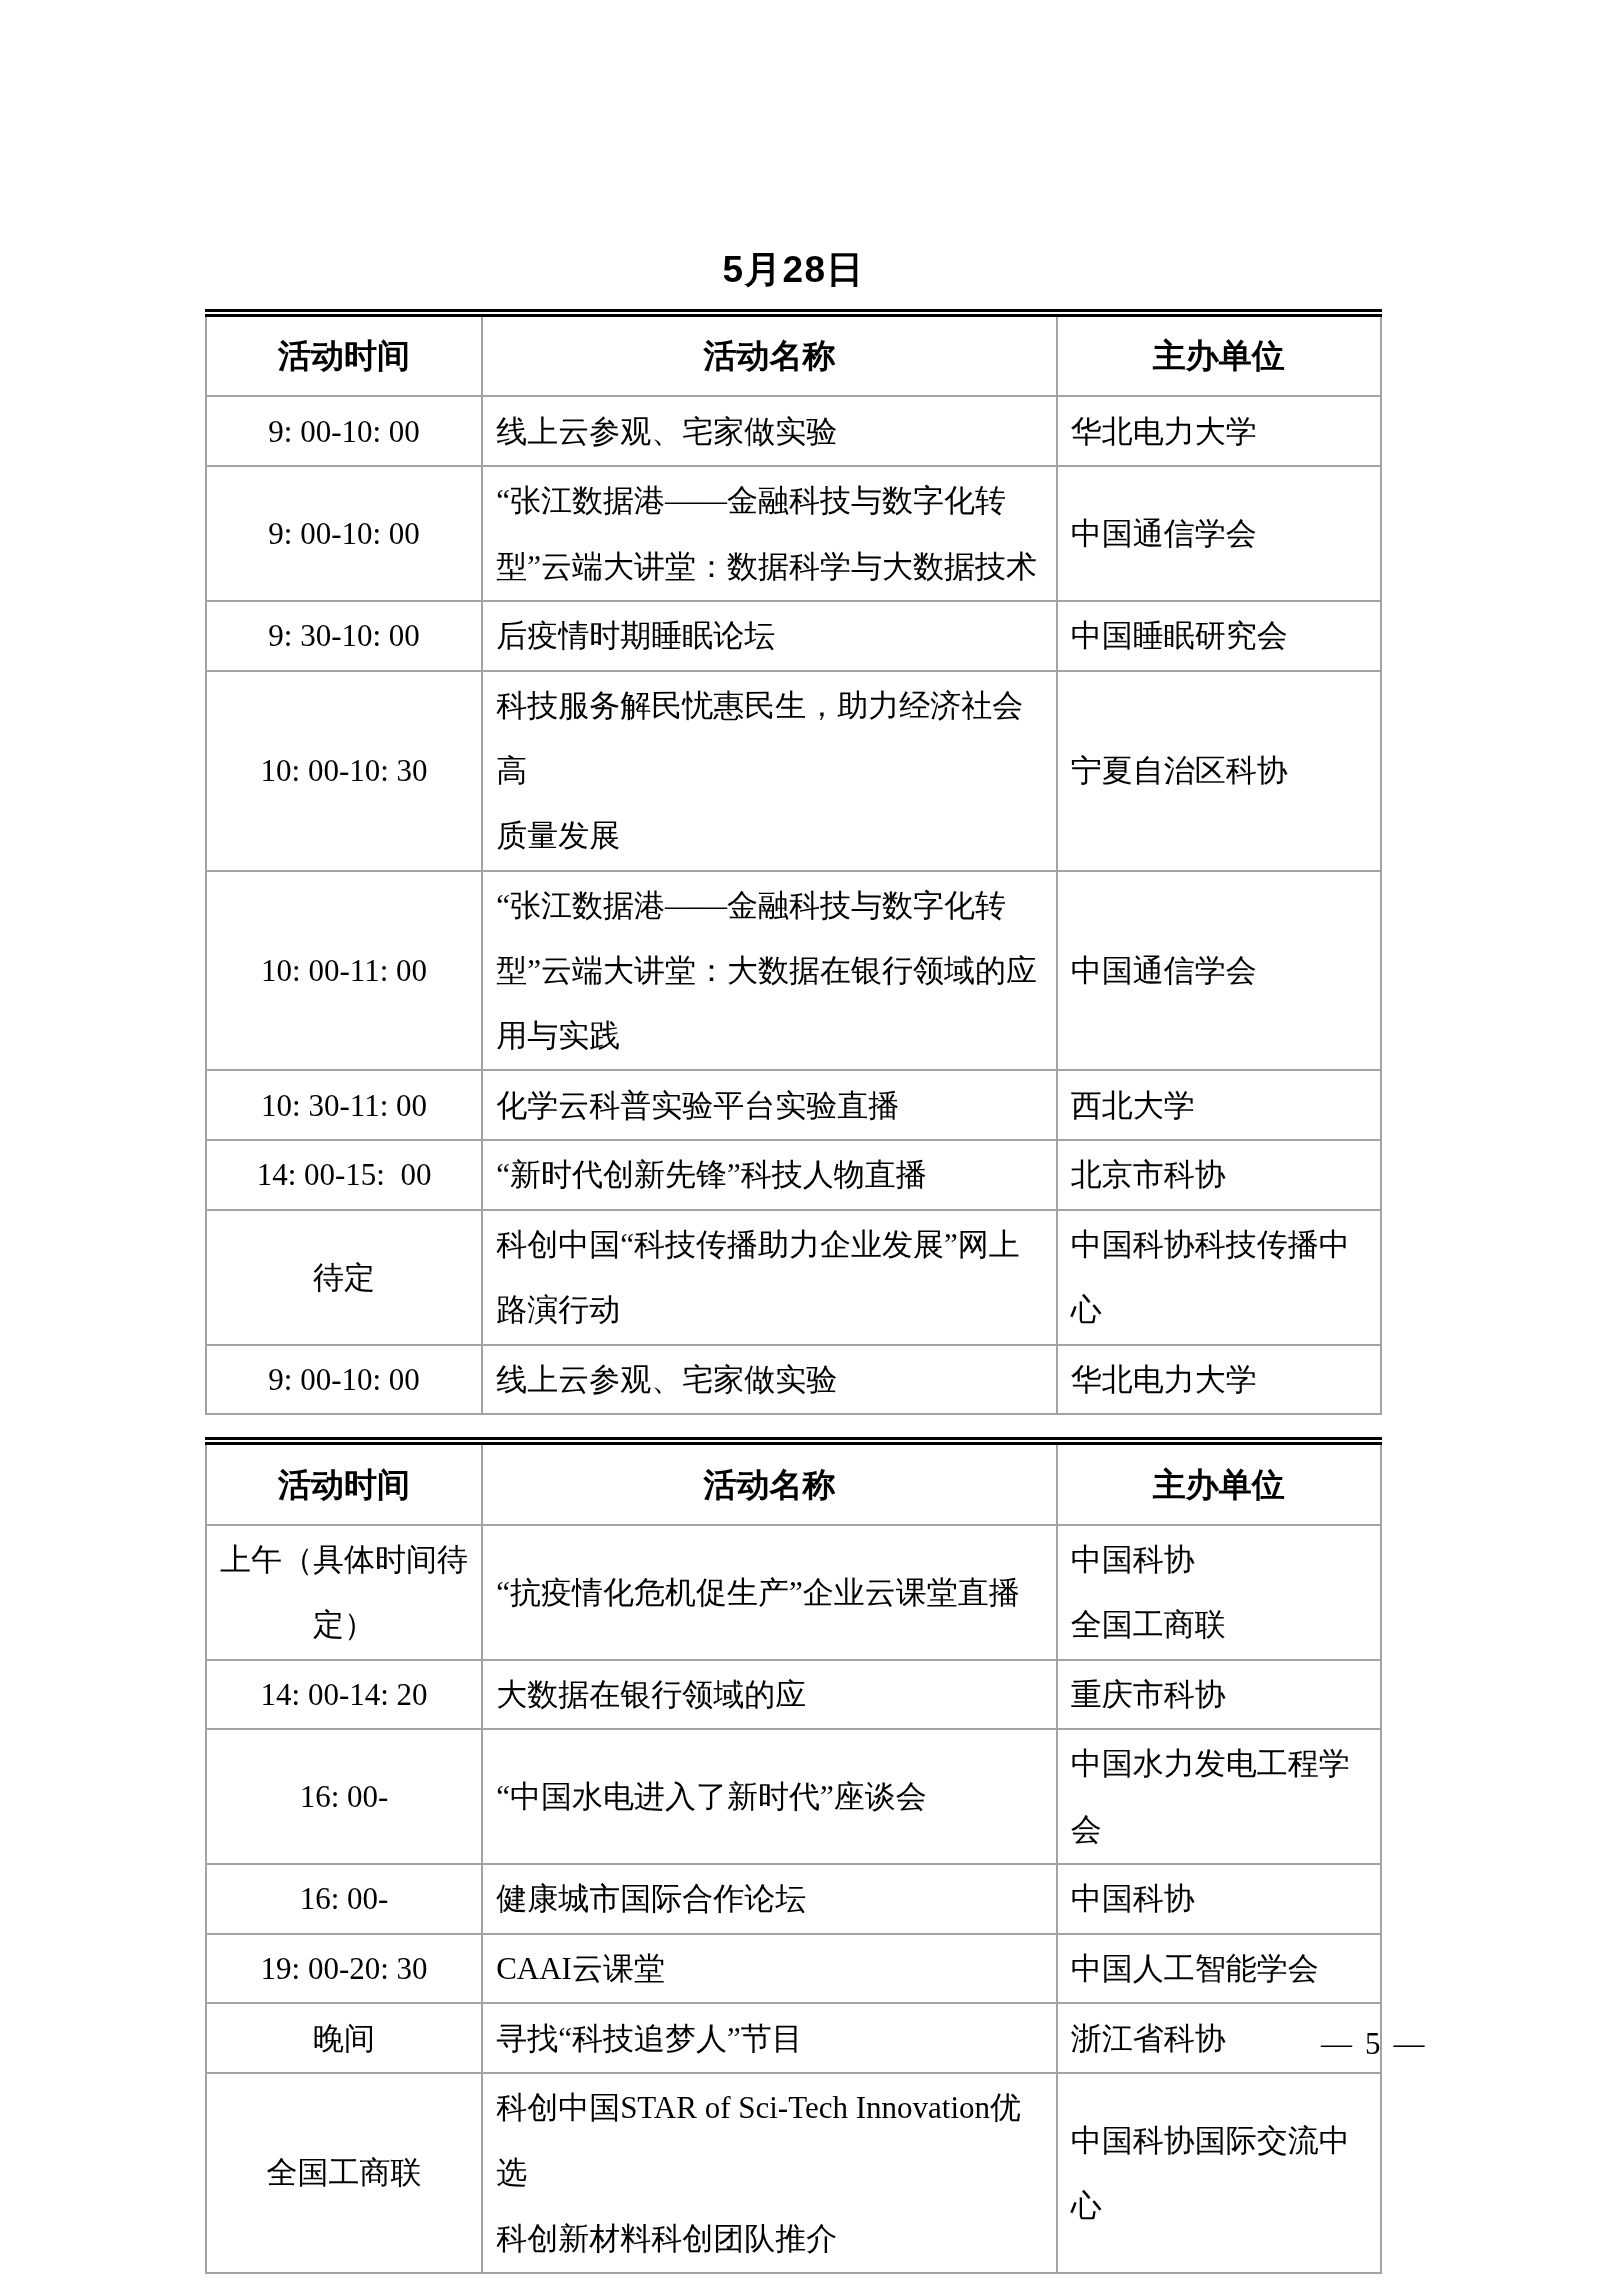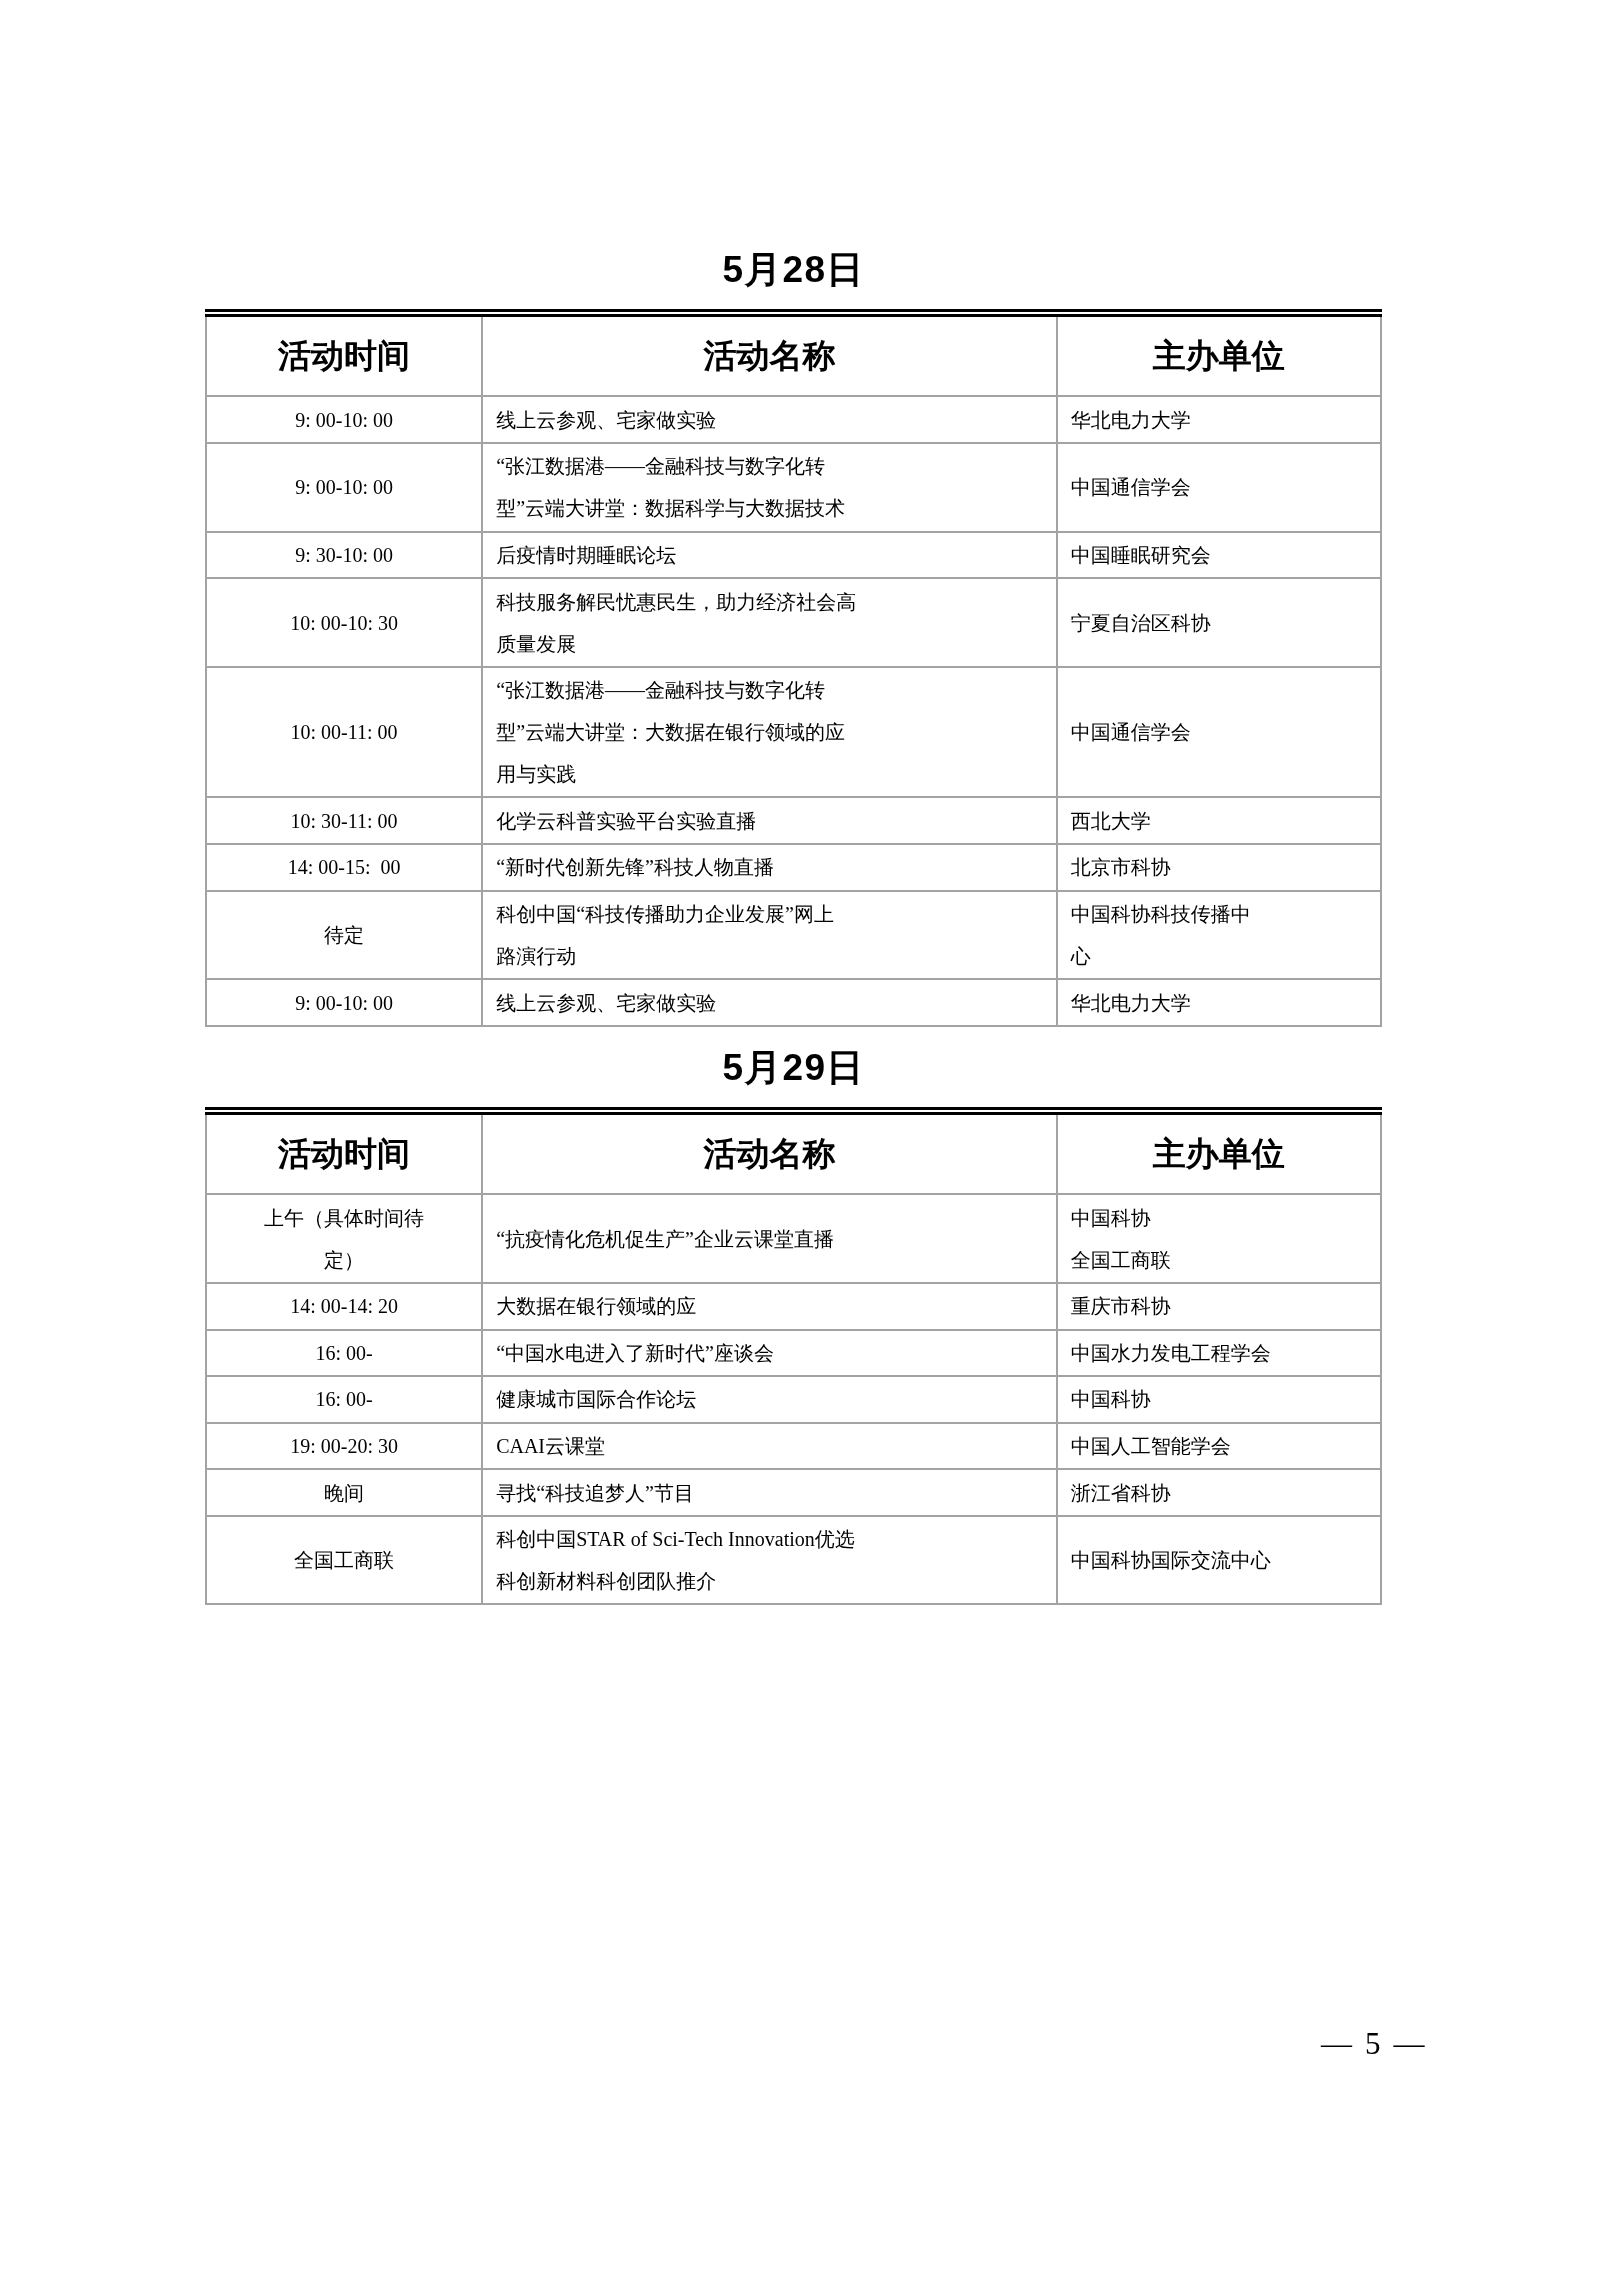--- a/index.html
+++ b/index.html
@@ -46,21 +46,21 @@
   }
   table.schedule th {
     font-family: "Liberation Sans", "DejaVu Sans", sans-serif;
     font-weight: 700;
     font-size: 33px;
     line-height: 2.3;
     text-align: center;
     padding: 1.3px 6.5px;
   }
   table.schedule td {
-    font-size: 20px;
+    font-size: 31px;
     line-height: 2.1;
     padding: 1.3px 13px;
   }
   td.cell-time { text-align: center; padding: 1.3px 5.2px; }
   td.cell-name { text-align: left; margin-top: 44px; }
   td.cell-org  { text-align: left; padding-right: 19.6px; }
   .page-number {
     position: absolute;
     top: 2025px;
     right: 196px;
@@ -140,21 +140,20 @@
         <tr>
           <td class="cell-time">9: 00-10: 00</td>
           <td class="cell-name">线上云参观、宅家做实验</td>
           <td class="cell-org">华北电力大学</td>
         </tr>
       </tbody>
     </table>
   </section>
 
   <section class="day-section">
-    <h2 class="day-title">5月29日</h2>
     <table class="schedule">
       <colgroup>
           <col class="c-time">
           <col class="c-name">
           <col class="c-org">
         </colgroup>
       <thead>
         <tr>
           <th>活动时间</th>
           <th>活动名称</th>

